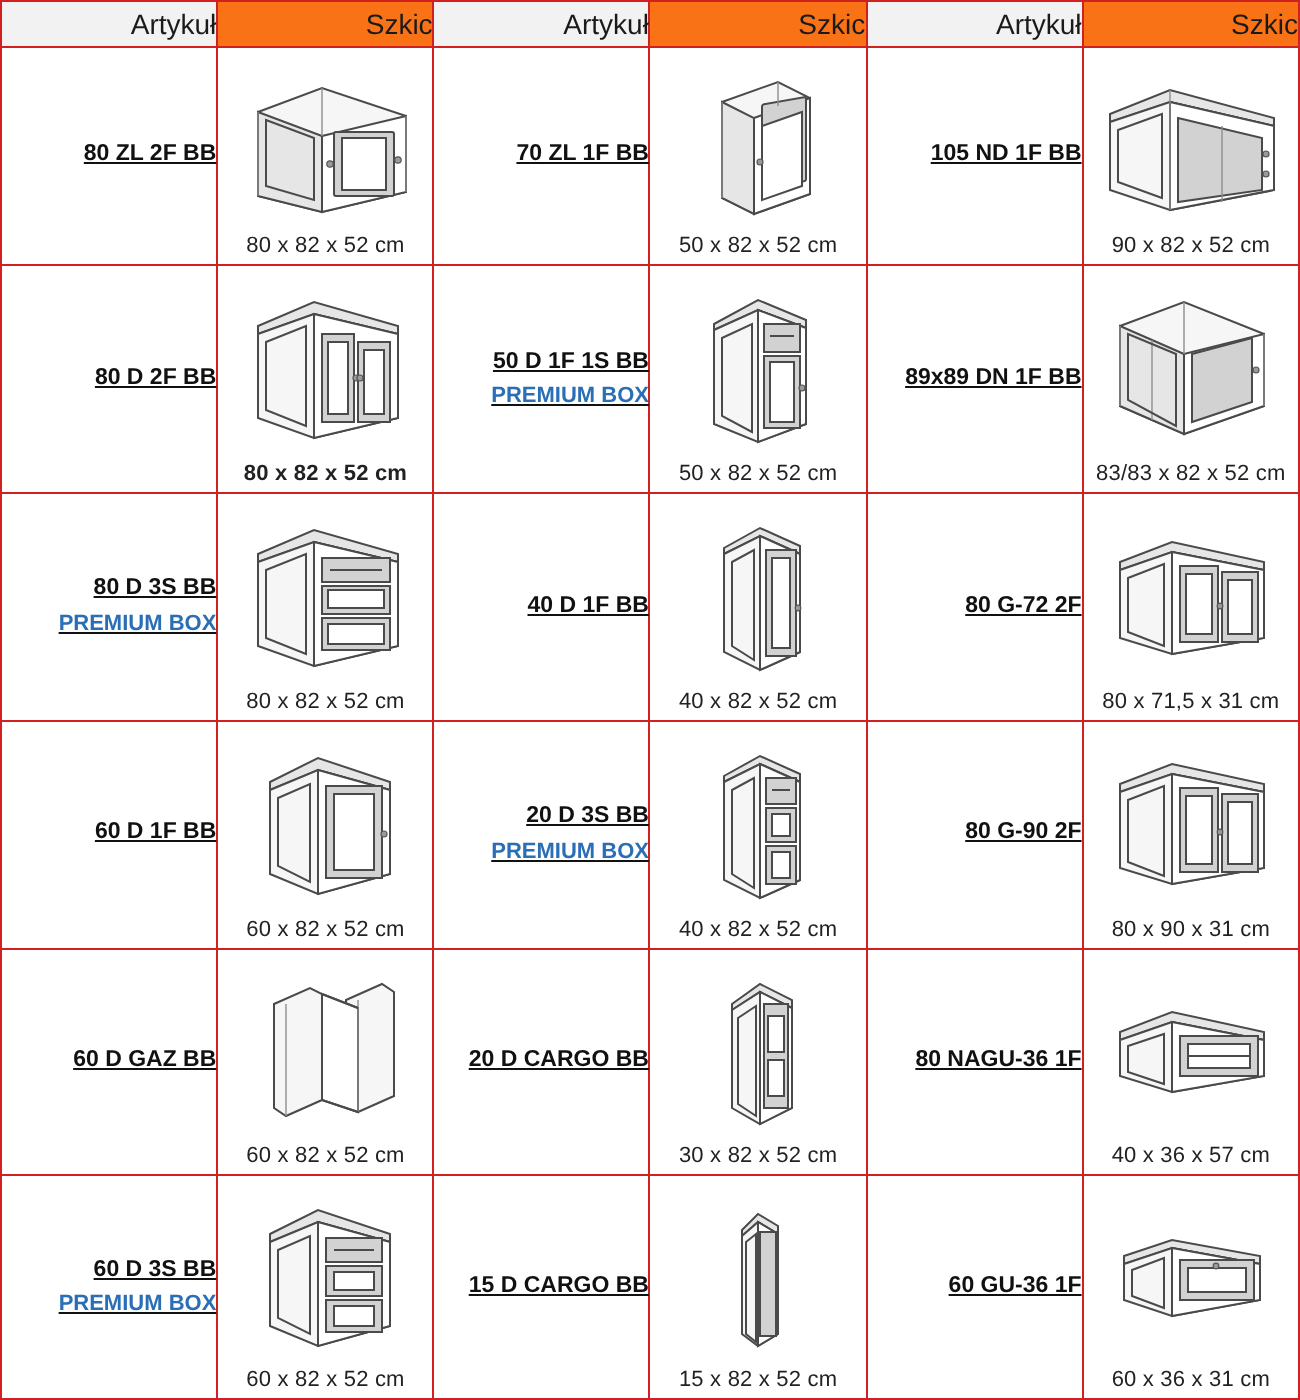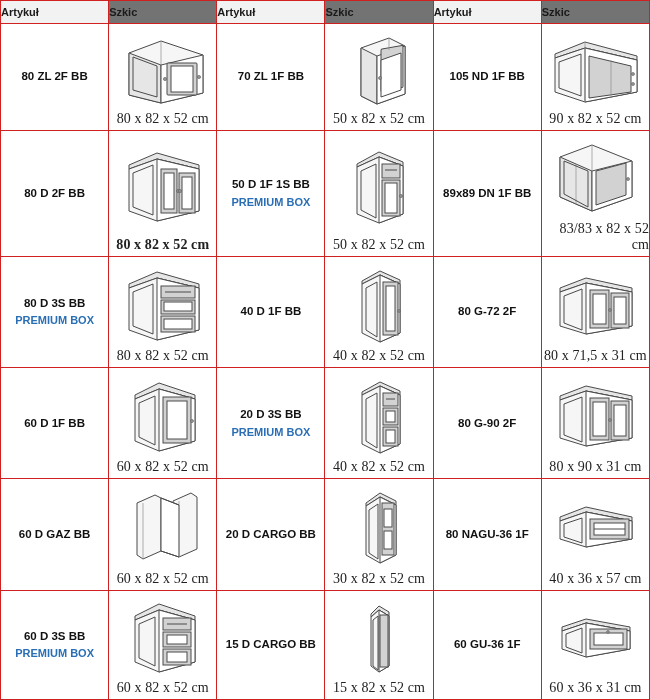--- a/index.html
+++ b/index.html
@@ -19,41 +19,42 @@
     height: 700px;
     table-layout: fixed;
   }
   table.catalog td, table.catalog th {
     border: 1px solid #d02020;
     padding: 0;
     margin: 0;
   }
   thead th {
     height: 22px;
-    font-size: 11px;
-    font-weight: bold;
+    font-size: 14px;
+    font-weight: normal;
     color: #1a1a1a;
     background: #f2f2f2;
-    text-align: left;
+    text-align: right;
     vertical-align: middle;
   }
   thead th.hdr-szkic {
-    background: #737373;
+    background: #f97316;
   }
   col.name-col { width: 108px; }
   col.sketch-col { width: 108px; }
 
   td.name-cell {
-    text-align: center;
+    text-align: right;
     vertical-align: middle;
     font-size: 11.5px;
     font-weight: bold;
     color: #111111;
     padding: 2px 3px;
     line-height: 1.35;
+    text-decoration: underline;
   }
   td.name-cell .premium {
     display: block;
     color: #2a6fb5;
     font-size: 11px;
     font-weight: bold;
     margin-top: 2px;
   }
   td.sketch-cell {
     background: #ffffff;
@@ -70,26 +71,25 @@
     box-sizing: border-box;
   }
   .sketch-svg {
     flex: 1 1 auto;
     display: flex;
     align-items: center;
     justify-content: center;
     width: 100%;
   }
   .dim {
-    font-size: 14px;
+    font-size: 11px;
     color: #222222;
-    text-align: right;
+    text-align: center;
     padding-bottom: 3px;
     letter-spacing: 0.1px;
-    font-family: Liberation Serif, serif;
   }
   .dim.bold { font-weight: bold; }
   svg { display: block; }
   .ln { stroke: #4a4a4a; stroke-width: 1; fill: none; }
   .ln-d { stroke: #8e8e8e; stroke-width: 0.7; fill: none; }
   .fill-l { fill: #f6f6f6; stroke: #4a4a4a; stroke-width: 1; }
   .fill-m { fill: #e6e6e6; stroke: #4a4a4a; stroke-width: 1; }
   .fill-dk { fill: #d2d2d2; stroke: #4a4a4a; stroke-width: 1; }
   .fill-w { fill: #ffffff; stroke: #4a4a4a; stroke-width: 1; }
   .knob { fill: #9a9a9a; stroke: #555; stroke-width: 0.6; }

